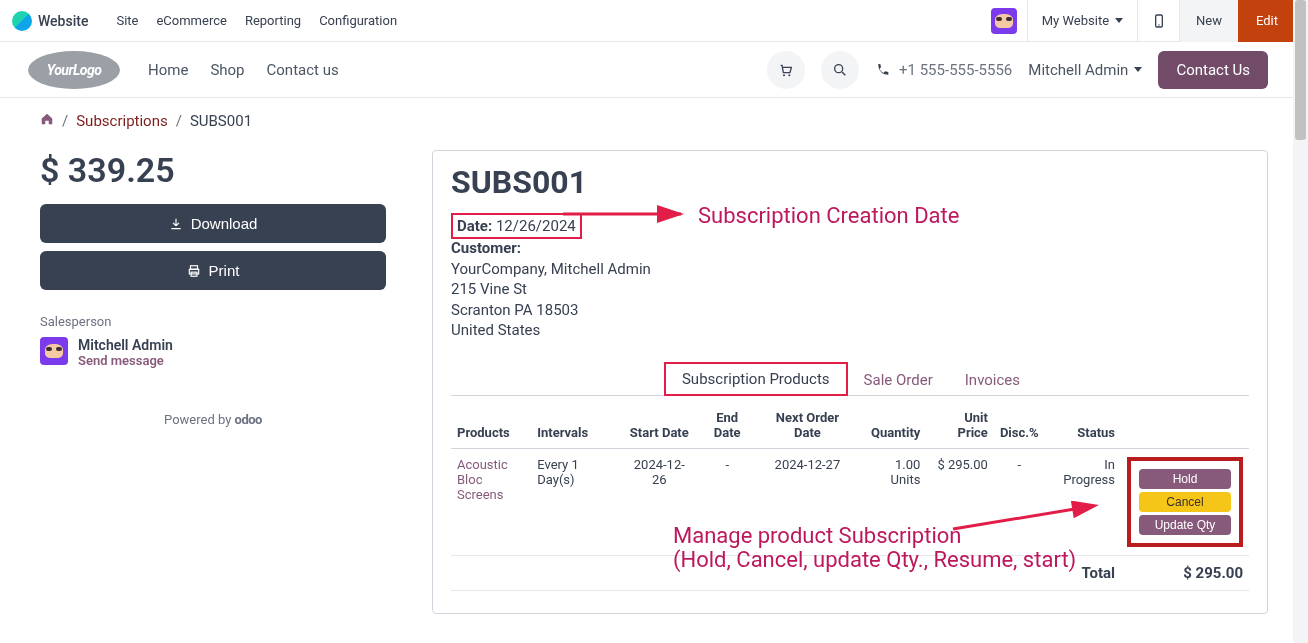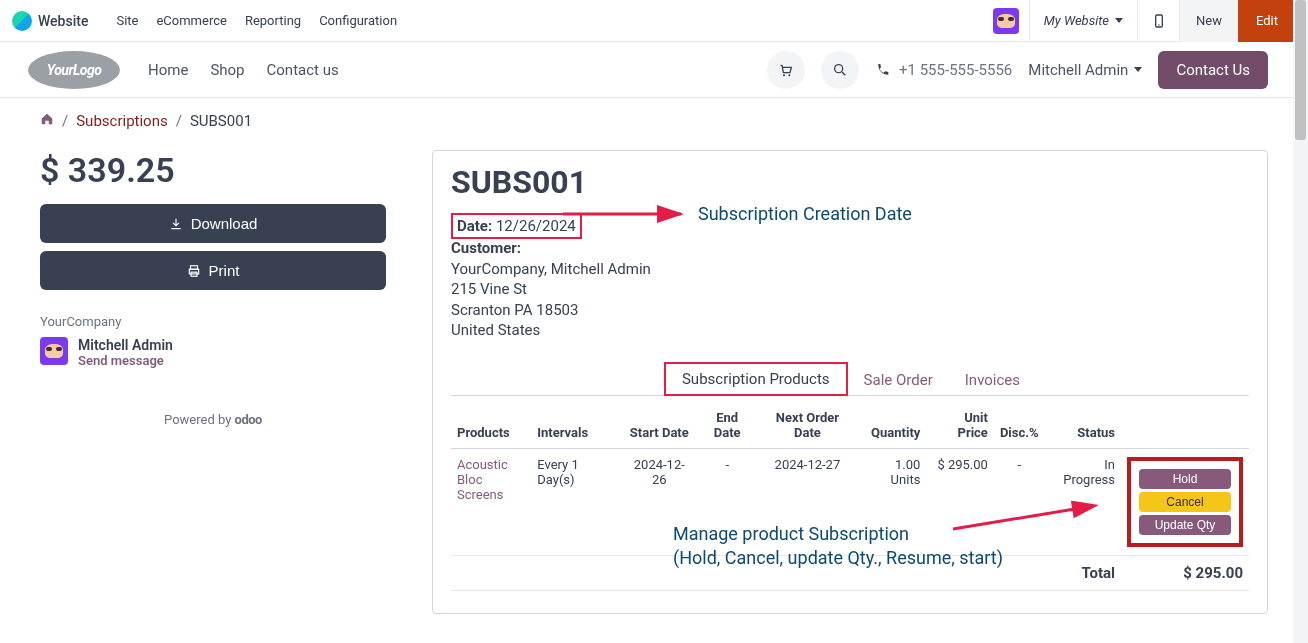--- a/index.html
+++ b/index.html
@@ -9,21 +9,21 @@
 .appbar { display: flex; align-items: center; height: 42px; padding: 0 12px; border-bottom: 1px solid #e5e7eb; }
 .appbar-left { display: flex; align-items: center; gap: 18px; }
 .app-logo { width: 20px; height: 20px; border-radius: 50%; background: linear-gradient(135deg, #1dd3b0 50%, #0ea5e9 50%); }
 .app-name { font-weight: 500; color: #374151; margin-left: 6px; margin-right: 10px; }
 .appbar-link { color: #374151; cursor: pointer; font-size: 13px; }
 .appbar-right { margin-left: auto; display: flex; align-items: center; gap: 0; }
 .avatar-sm { width: 26px; height: 26px; border-radius: 4px; background: #7c3aed; display: flex; align-items: center; justify-content: center; position: relative; overflow: hidden; }
 .avatar-face { width: 18px; height: 14px; background: #f5c9a3; border-radius: 40% 40% 30% 30%; position: relative; }
 .avatar-face::before, .avatar-face::after { content:""; position:absolute; top:3px; width:6px; height:4px; background:#3b2f2f; border-radius:2px;}
 .avatar-face::before{left:1px;} .avatar-face::after{right:1px;}
-.site-dd { display: flex; align-items: center; gap: 6px; padding: 2px 14px; height: 42px; border-left: 1px solid #e5e7eb; cursor: pointer; font-size: 13px; font-style: italic; }
+.site-dd { display: flex; align-items: center; gap: 6px; padding: 2px 14px; height: 42px; border-left: 1px solid #e5e7eb; cursor: pointer; font-size: 13px; }
 .mobile-btn { width: 42px; height: 42px; display:flex; align-items:center; justify-content:center; border-left:1px solid #e5e7eb; cursor:pointer; }
 .new-btn { height: 42px; padding: 0 16px; background:#f3f4f6; border-left:1px solid #e5e7eb; display:flex; align-items:center; cursor:pointer; font-size:13px; }
 .edit-btn { height: 42px; padding: 0 18px; background:#c2410c; color:#fff; display:flex; align-items:center; cursor:pointer; font-size:13px; }
 .caret-down { width:0; height:0; border-left:4px solid transparent; border-right:4px solid transparent; border-top:5px solid #374151; display:inline-block; }
 
 
 .site-header { display:flex; align-items:center; height:56px; padding:0 40px 0 28px; border-bottom:1px solid #e5e7eb; }
 .yourlogo { width:92px; height:38px; background:#9aa0a6; border-radius:50%/50%; display:flex; align-items:center; justify-content:center; color:#fff; font-weight:700; font-size:14px; font-style:italic; letter-spacing:-0.5px;}
 .nav-links { display:flex; gap:22px; margin-left:28px; }
 .nav-link { color:#4b5563; font-size:15px; cursor:pointer; }
@@ -68,21 +68,21 @@
 table.sub-table td { padding:8px 6px; border-bottom:1px solid #e5e7eb; vertical-align:top; }
 .prod-link { color:#875a7b; cursor:pointer; display:block; max-width:70px; }
 .action-cell { border:4px solid #b91c1c; padding:8px; }
 .row-btn { width:92px; display:block; border:none; border-radius:4px; padding:3px 0; font-size:12px; color:#fff; cursor:pointer; margin-bottom:3px; }
 .row-btn.hold { background:#875a7b; }
 .row-btn.cancel { background:#f5c518; color:#3b2f2f; }
 .row-btn.update { background:#875a7b; margin-bottom:0; }
 .total-row td { border-bottom:none; font-weight:700; font-size:15px; padding-top:18px; }
 
 
-.anno { position:absolute; color:#0c4a6e; font-size:18px; pointer-events:none; }
+.anno { position:absolute; color:#be185d; font-size:22px; pointer-events:none; }
 svg.arrow { position:absolute; pointer-events:none; }
 .scroll-track { position:fixed; right:0; top:0; width:15px; height:100%; background:#f3f4f6; }
 .scroll-thumb { position:absolute; right:2px; top:0; width:11px; height:140px; background:#c1c1c1; border-radius:3px; }
 
 .icon-svg { width:16px; height:16px; }
 </style>
 </head>
 <body>
 
 <div class="appbar">
@@ -178,21 +178,21 @@
       <span>Download</span>
     </button>
     <button class="dark-btn">
       <svg width="14" height="14" viewBox="0 0 24 24">
           <rect x="6" y="3" width="12" height="6" fill="none" stroke="#fff" stroke-width="2"></rect>
           <rect x="4" y="9" width="16" height="8" fill="none" stroke="#fff" stroke-width="2"></rect>
           <rect x="7" y="14" width="10" height="7" fill="none" stroke="#fff" stroke-width="2"></rect>
         </svg>
       <span>Print</span>
     </button>
-    <div class="salesperson-label">YourCompany</div>
+    <div class="salesperson-label">Salesperson</div>
     <div class="salesperson">
       <div class="avatar-md">
           <div class="avatar-face"></div>
         </div>
       <div>
         <div class="sp-name">Mitchell Admin</div>
         <div class="sp-action">Send message</div>
       </div>
     </div>
     <div class="powered">

